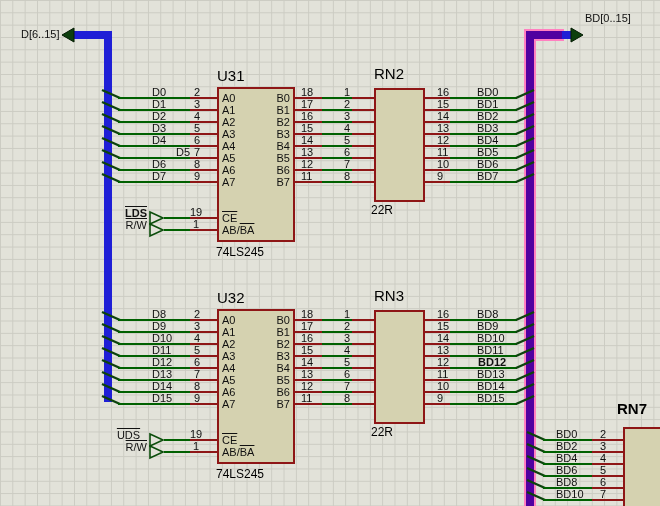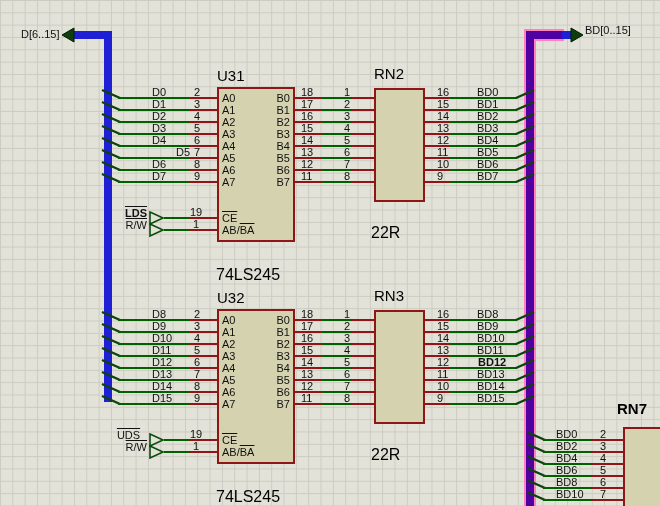--- a/index.html
+++ b/index.html
@@ -8,21 +8,21 @@
     background-color:#e2e2d9;
     background-image:
       linear-gradient(to right,#cbcbc2 1px,transparent 1px),
       linear-gradient(to bottom,#cbcbc2 1px,transparent 1px);
     background-size:12.33px 12.33px;
     font-family:"Liberation Sans",sans-serif;
   }
   #wire-layer{position:absolute;left:0;top:0;}
   .txt{position:absolute;white-space:nowrap;color:#111;font-size:11px;line-height:12px;}
   .ref{font-size:15px;line-height:16px;color:#000;}
-  .val{font-size:16px;line-height:13px;color:#000;margin-top:22px;}
+  .val{font-size:12px;line-height:13px;color:#000;}
   .num{text-align:center;}
   .ov{text-decoration:overline;}
   .box{position:absolute;box-sizing:border-box;border:2px solid #8e1616;background:#d5d2b0;}
 </style>
 </head>
 <body>
 
 <div id="canvas">
   <svg id="wire-layer" width="660" height="506">
       <path d="M74 35 H108 V402" fill="none" stroke="#1f1fd6" stroke-width="8"></path>
@@ -235,21 +235,21 @@
       <polyline points="630,488 632.6666666666666,485.5 635.3333333333334,490.5 638,485.5 640.6666666666666,490.5 643.3333333333334,485.5 646,488" fill="none" stroke="#a01616" stroke-width="1.6"></polyline>
       <line x1="646" y1="488" x2="650" y2="488" stroke="#8e1616" stroke-width="2"></line>
       <line x1="527" y1="492" x2="545" y2="500" stroke="#0d430d" stroke-width="2.4"></line>
       <line x1="543" y1="500" x2="592" y2="500" stroke="#006000" stroke-width="2"></line>
       <line x1="592" y1="500" x2="623" y2="500" stroke="#8e1616" stroke-width="2"></line>
       <line x1="623" y1="500" x2="630" y2="500" stroke="#8e1616" stroke-width="2"></line>
       <polyline points="630,500 632.6666666666666,497.5 635.3333333333334,502.5 638,497.5 640.6666666666666,502.5 643.3333333333334,497.5 646,500" fill="none" stroke="#a01616" stroke-width="1.6"></polyline>
       <line x1="646" y1="500" x2="650" y2="500" stroke="#8e1616" stroke-width="2"></line>
     </svg>
   <div class="txt" style="left:21px;top:28px;">D[6..15]</div>
-  <div class="txt" style="left:585px;top:24px;">BD[0..15]</div>
+  <div class="txt" style="left:585px;top:12px;">BD[0..15]</div>
 <div class="box" style="left: 217px; top: 87px; width: 78px; height: 155px;"></div>
     <div class="txt ref" style="left: 217px; top: 68px;">U31</div>
     <div class="txt val" style="left: 216px; top: 246px;">74LS245</div>
     <div class="txt" style="left: 152px; top: 86px;">D0</div>
     <div class="txt num" style="left: 188px; top: 86px; width: 18px;">2</div>
     <div class="txt" style="left: 222px; top: 92px;">A0</div>
     <div class="txt" style="left: 152px; top: 98px;">D1</div>
     <div class="txt num" style="left: 188px; top: 98px; width: 18px;">3</div>
     <div class="txt" style="left: 222px; top: 104px;">A1</div>
     <div class="txt" style="left: 152px; top: 110px;">D2</div>

